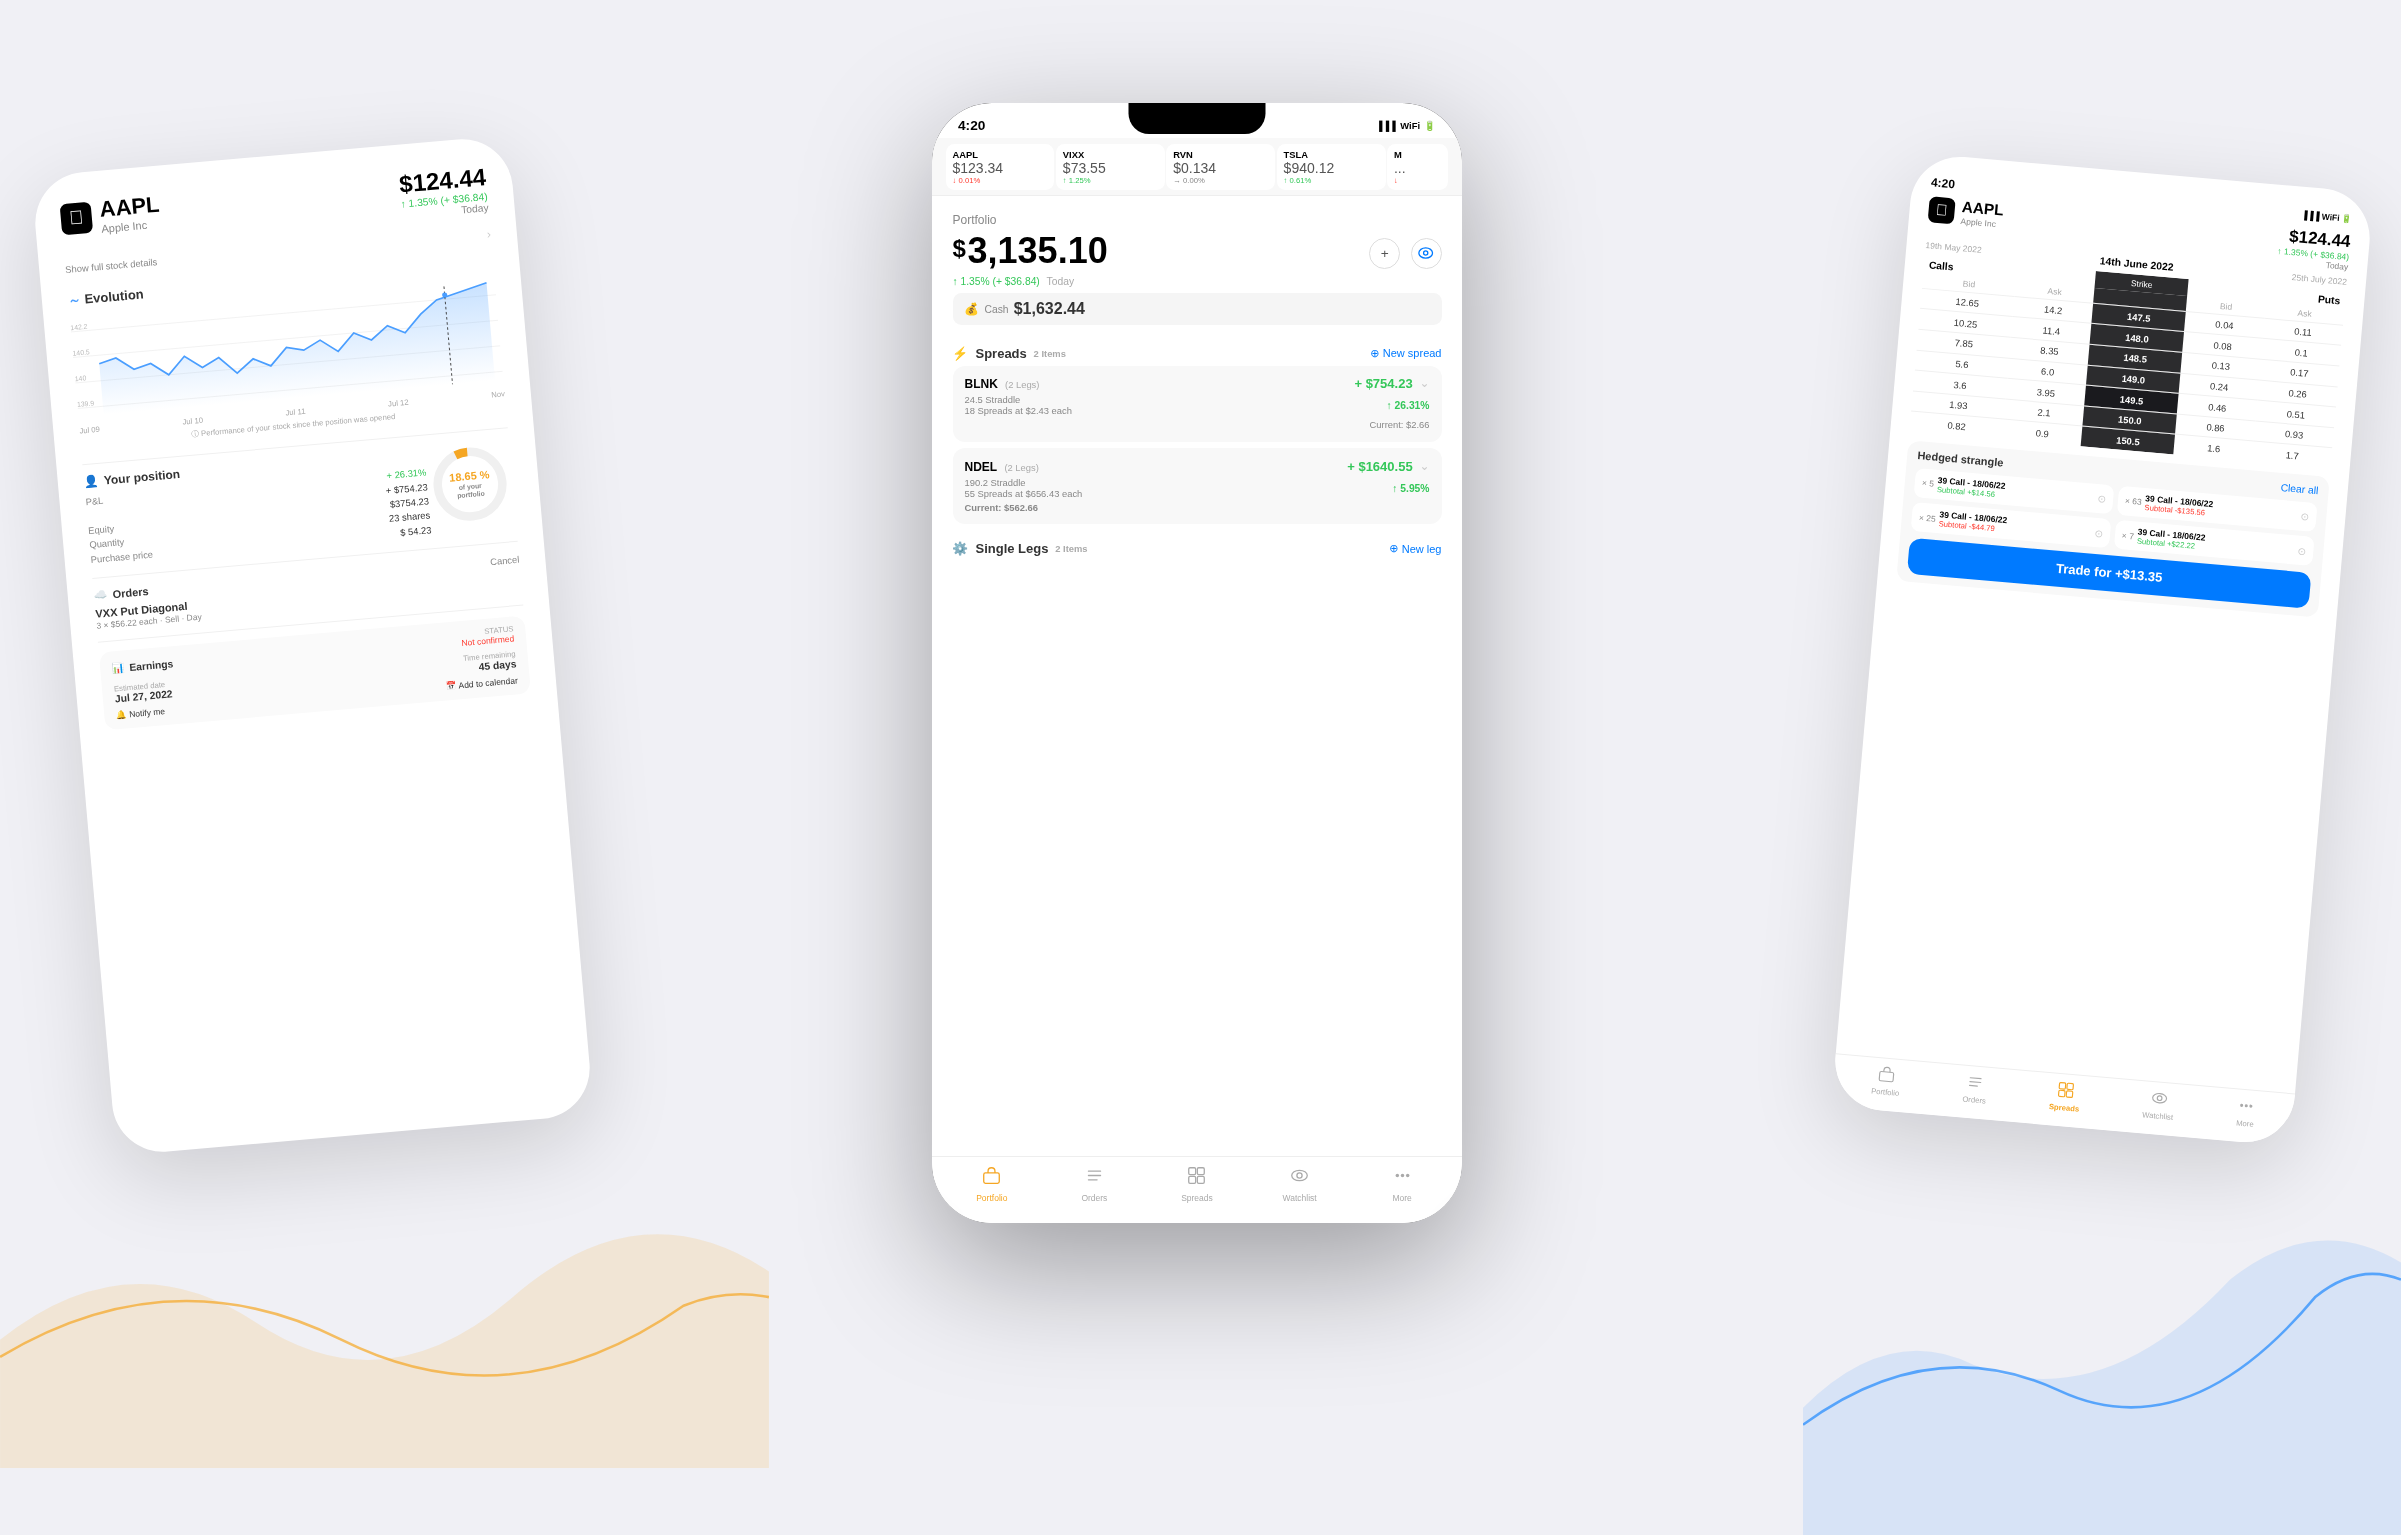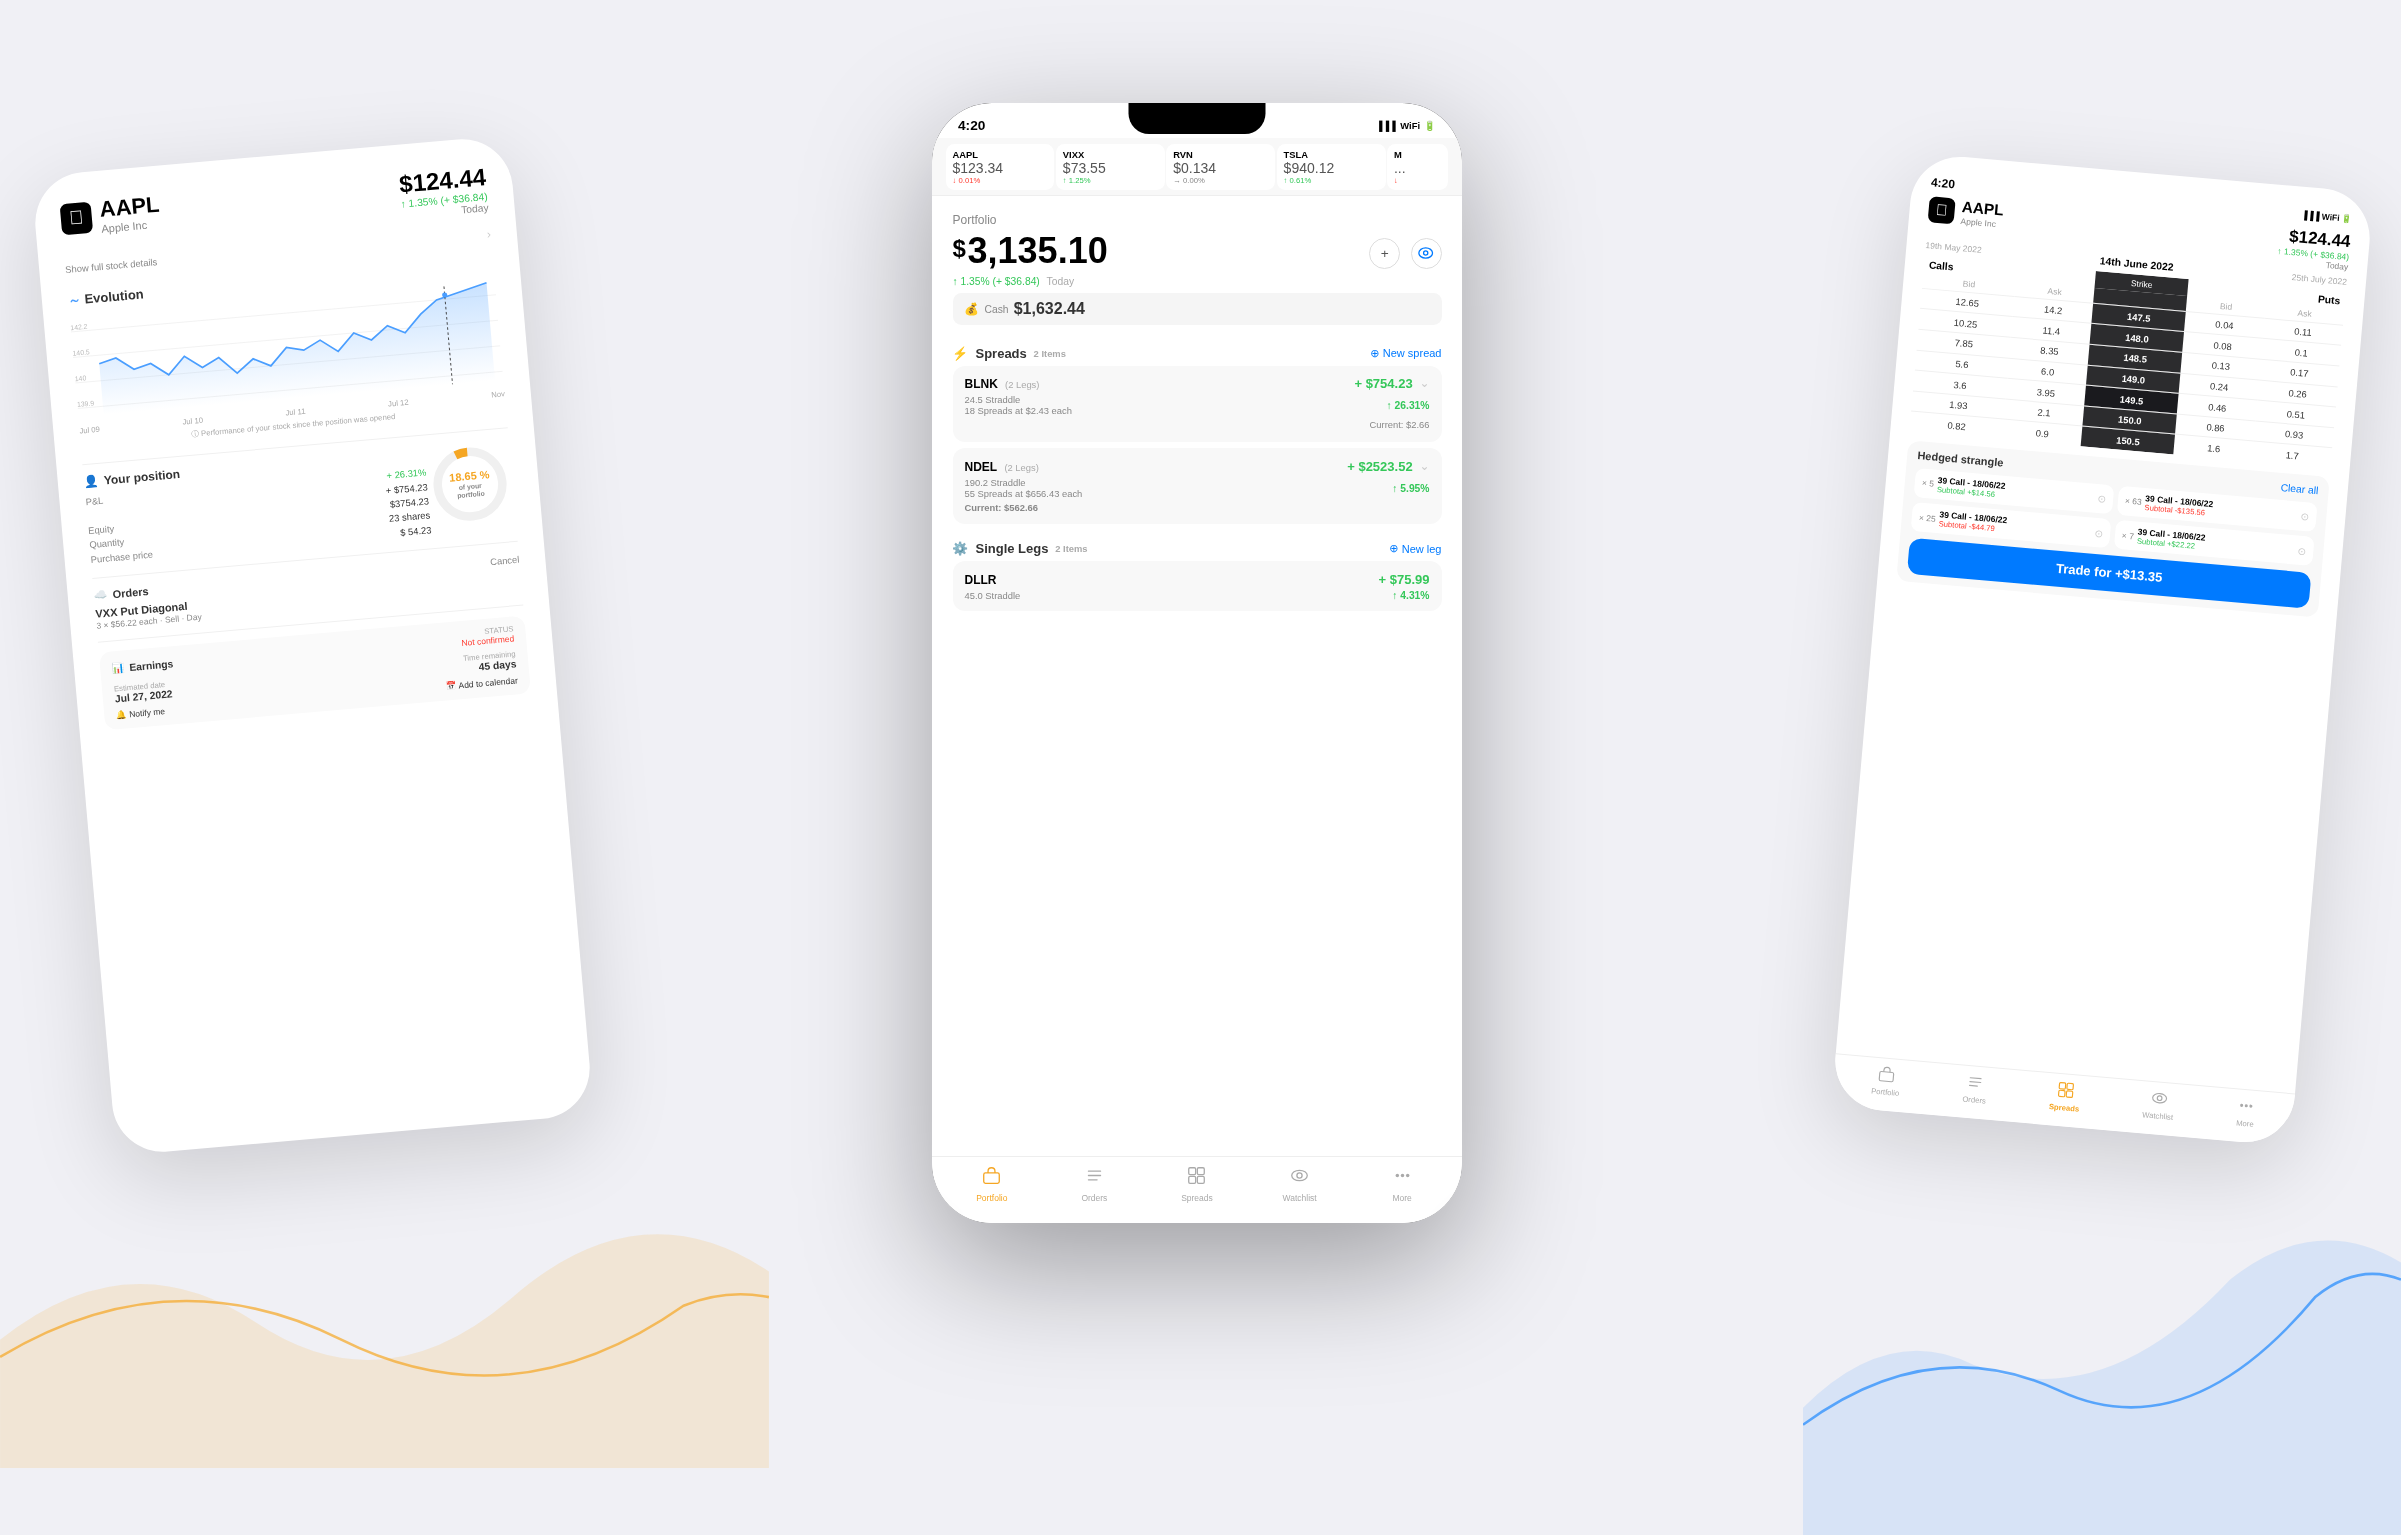--- a/index.html
+++ b/index.html
@@ -1145,21 +1145,21 @@
         </div>
       </div>
 
       <div class="spread-item">
         <div class="spread-item-header">
           <div>
             <span class="spread-item-name">NDEL</span>
             <span class="spread-item-legs">(2 Legs)</span>
           </div>
           <div style="display:flex;align-items:center;gap:6.8px;">
-            <span class="spread-item-value">+ $2523.52</span>
+            <span class="spread-item-value">+ $1640.55</span>
             <span class="spread-chevron">⌄</span>
           </div>
         </div>
         <div style="display:flex;justify-content:space-between;margin-top:3.4px;">
           <div>
             <div class="spread-item-sub">190.2 Straddle</div>
             <div class="spread-item-sub">55 Spreads at $656.43 each</div>
           </div>
           <div class="spread-item-change">
             <span class="spread-item-change-val">↑ 5.95%</span>
@@ -1177,36 +1177,20 @@
           <span>⚙️</span>
           <span>Single Legs</span>
           <span class="spreads-count">2 Items</span>
         </div>
         <div class="new-spread-btn">
           <span>⊕</span>
           <span>New leg</span>
         </div>
       </div>
 
-      <div class="spread-item">
-        <div class="spread-item-header">
-          <div>
-            <span class="spread-item-name">DLLR</span>
-          </div>
-          <div style="display:flex;align-items:center;gap:6.8px;">
-            <span class="spread-item-value">+ $75.99</span>
-          </div>
-        </div>
-        <div style="display:flex;justify-content:space-between;margin-top:3.4px;">
-          <div class="spread-item-sub">45.0 Straddle</div>
-          <div class="spread-item-change">
-            <span class="spread-item-change-val">↑ 4.31%</span>
-          </div>
-        </div>
-      </div>
     </div>
 
     <div class="bottom-nav">
       <div class="nav-item">
         <div class="nav-icon active">
           <svg width="19" height="19" viewBox="0 0 22 22" fill="none">
             <rect x="2" y="8" width="18" height="12" rx="2" stroke="#f5a623" stroke-width="1.5" fill="none"></rect>
             <path d="M7 8V6a4 4 0 018 0v2" stroke="#f5a623" stroke-width="1.5" fill="none"></path>
           </svg>
         </div>

